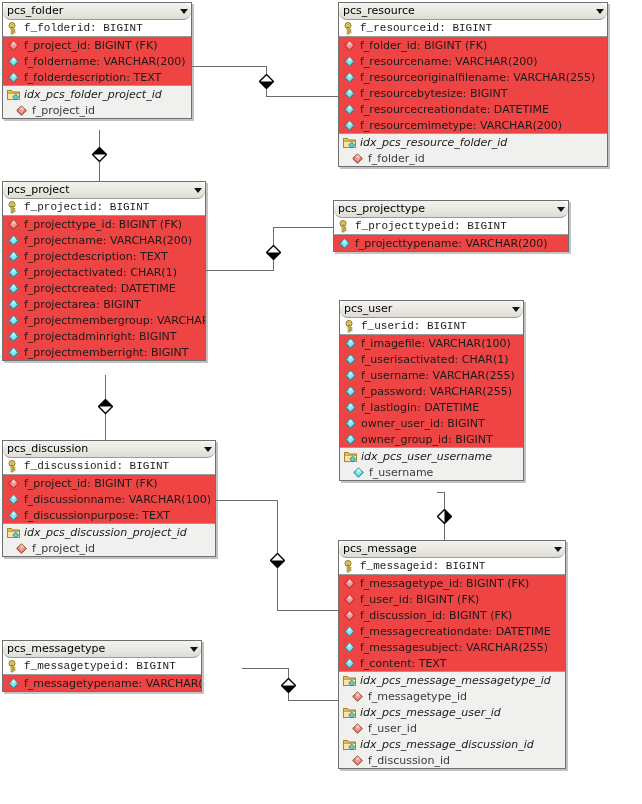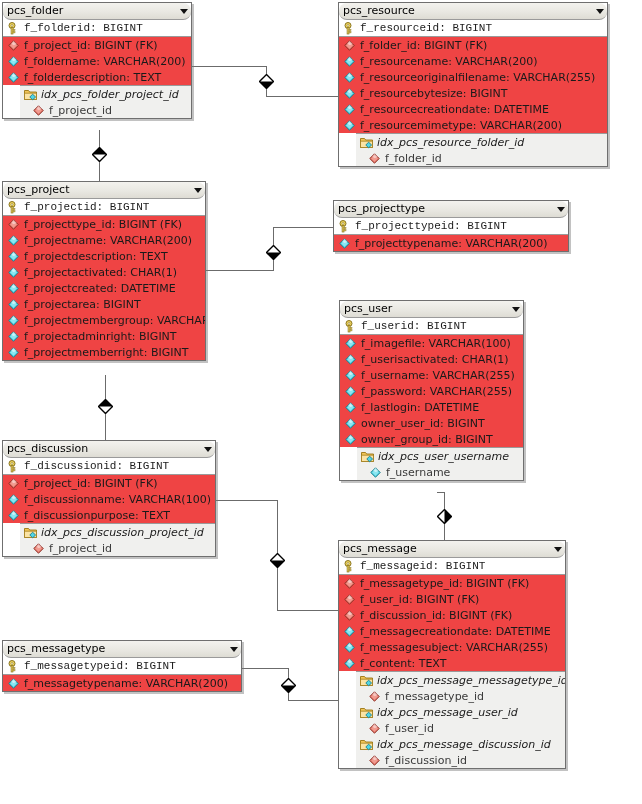--- a/index.html
+++ b/index.html
@@ -71,21 +71,20 @@
     border-bottom: 1px solid #9a9a9a;
     background: #ffffff;
     font-family: Liberation Mono, monospace;
   }
   .cols-sec {
     background: #ef4444;
   }
   .idx-sec {
     border-top: 1px solid #9a9a9a;
     background: #f0f0ee;
-    margin-left: 17px;
   }
 
   .row {
     display: flex;
     align-items: center;
     height: 16px;
     padding-left: 4px;
     box-sizing: border-box;
     white-space: nowrap;
   }
@@ -794,21 +793,21 @@
               <svg width="13" height="13" viewBox="0 0 13 13">
                 <polygon points="6.5,1.8 11.2,6.5 6.5,11.2 1.8,6.5" fill="#e8796d" stroke="#8d2f24" stroke-width="1"></polygon>
                 <polygon points="6.5,3.2 9.8,6.5 6.5,9.8 3.2,6.5" fill="#f4a79c" opacity="0.75"></polygon>
                 <polygon points="6.5,1.8 9.8,5.1 6.5,6.3 4.2,4.5" fill="#fff" opacity="0.45"></polygon>
               </svg>
             </span>
             <span class="lbl">f_discussion_id</span>
           </div>
         </div>
       </div>
-      <div class="tbl" style="left: 2px; top: 640px; width: 240px;">
+      <div class="tbl" style="left: 2px; top: 640px; width: 200px;">
         <div class="tbl-header">
           <span class="tbl-title">pcs_messagetype</span>
           <span class="caret"></span>
         </div>
         <div class="pk-sec">
           <div class="row pk-row">
             <span class="ico">
               <svg width="13" height="13" viewBox="0 0 13 13">
                 <circle cx="5" cy="3.5" r="3" fill="#efd45e" stroke="#8a7520" stroke-width="1"></circle>
                 <circle cx="5" cy="3.5" r="1" fill="#fff" stroke="#8a7520" stroke-width="0.6"></circle>

